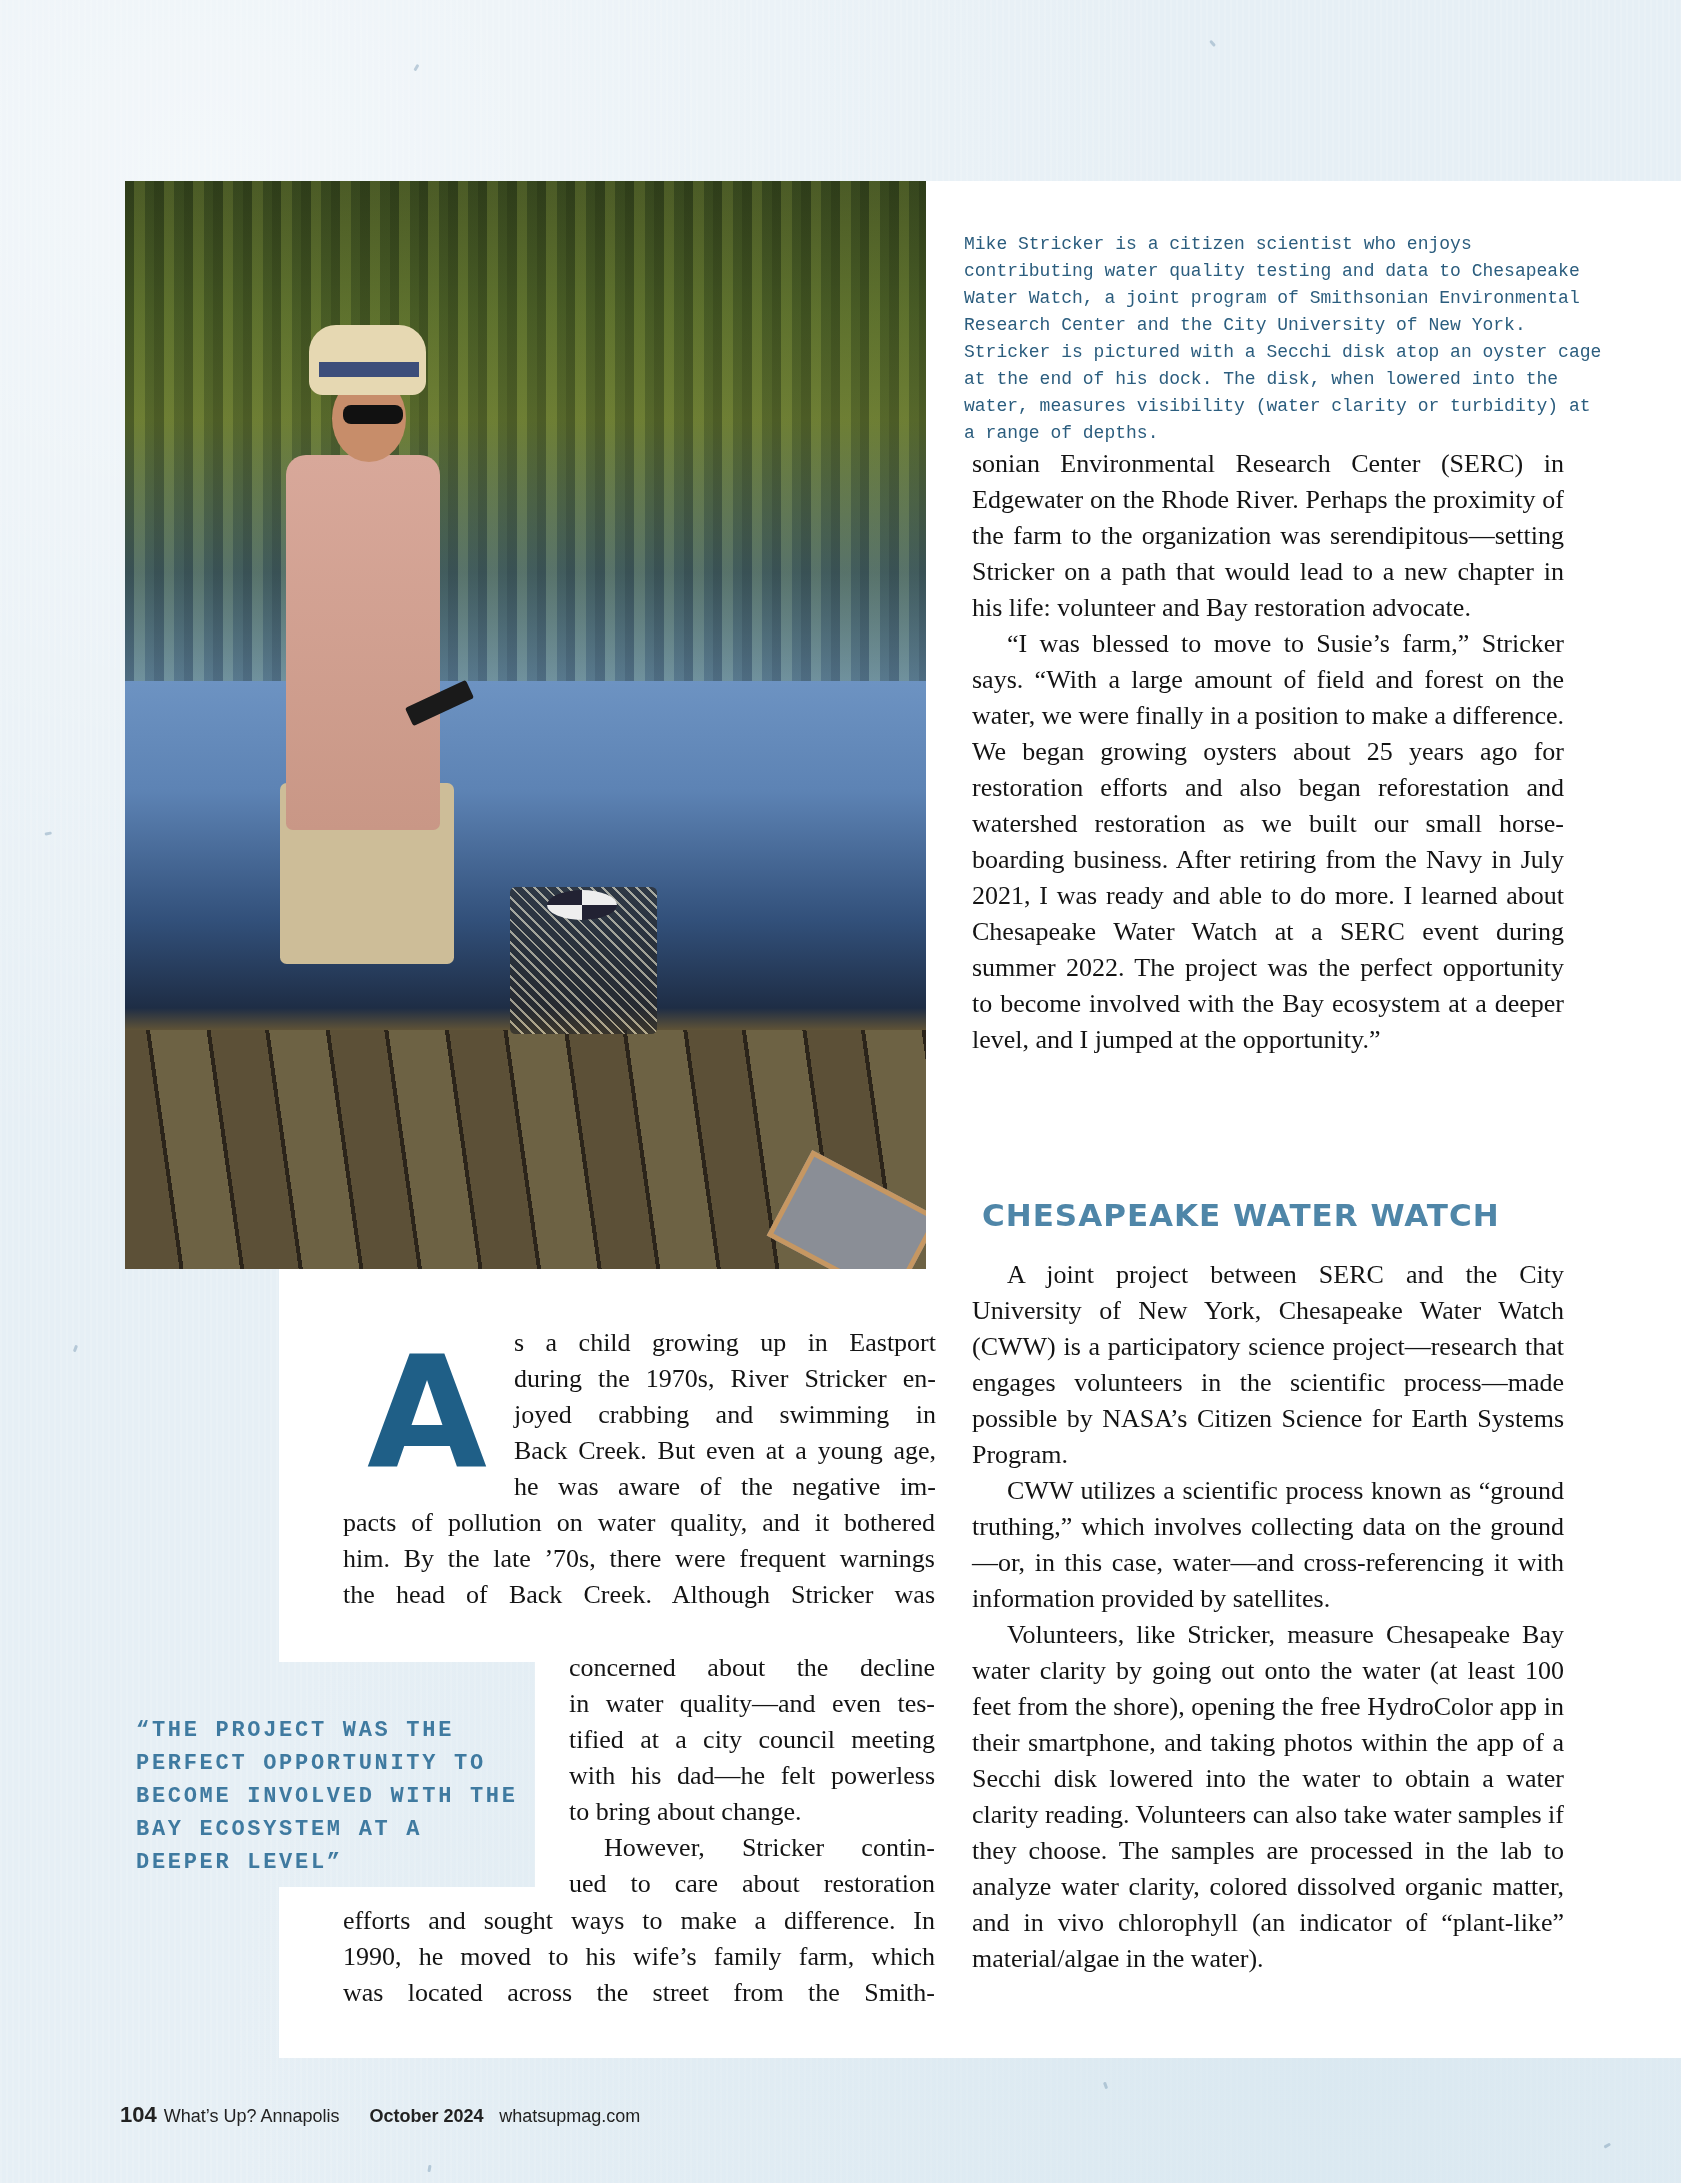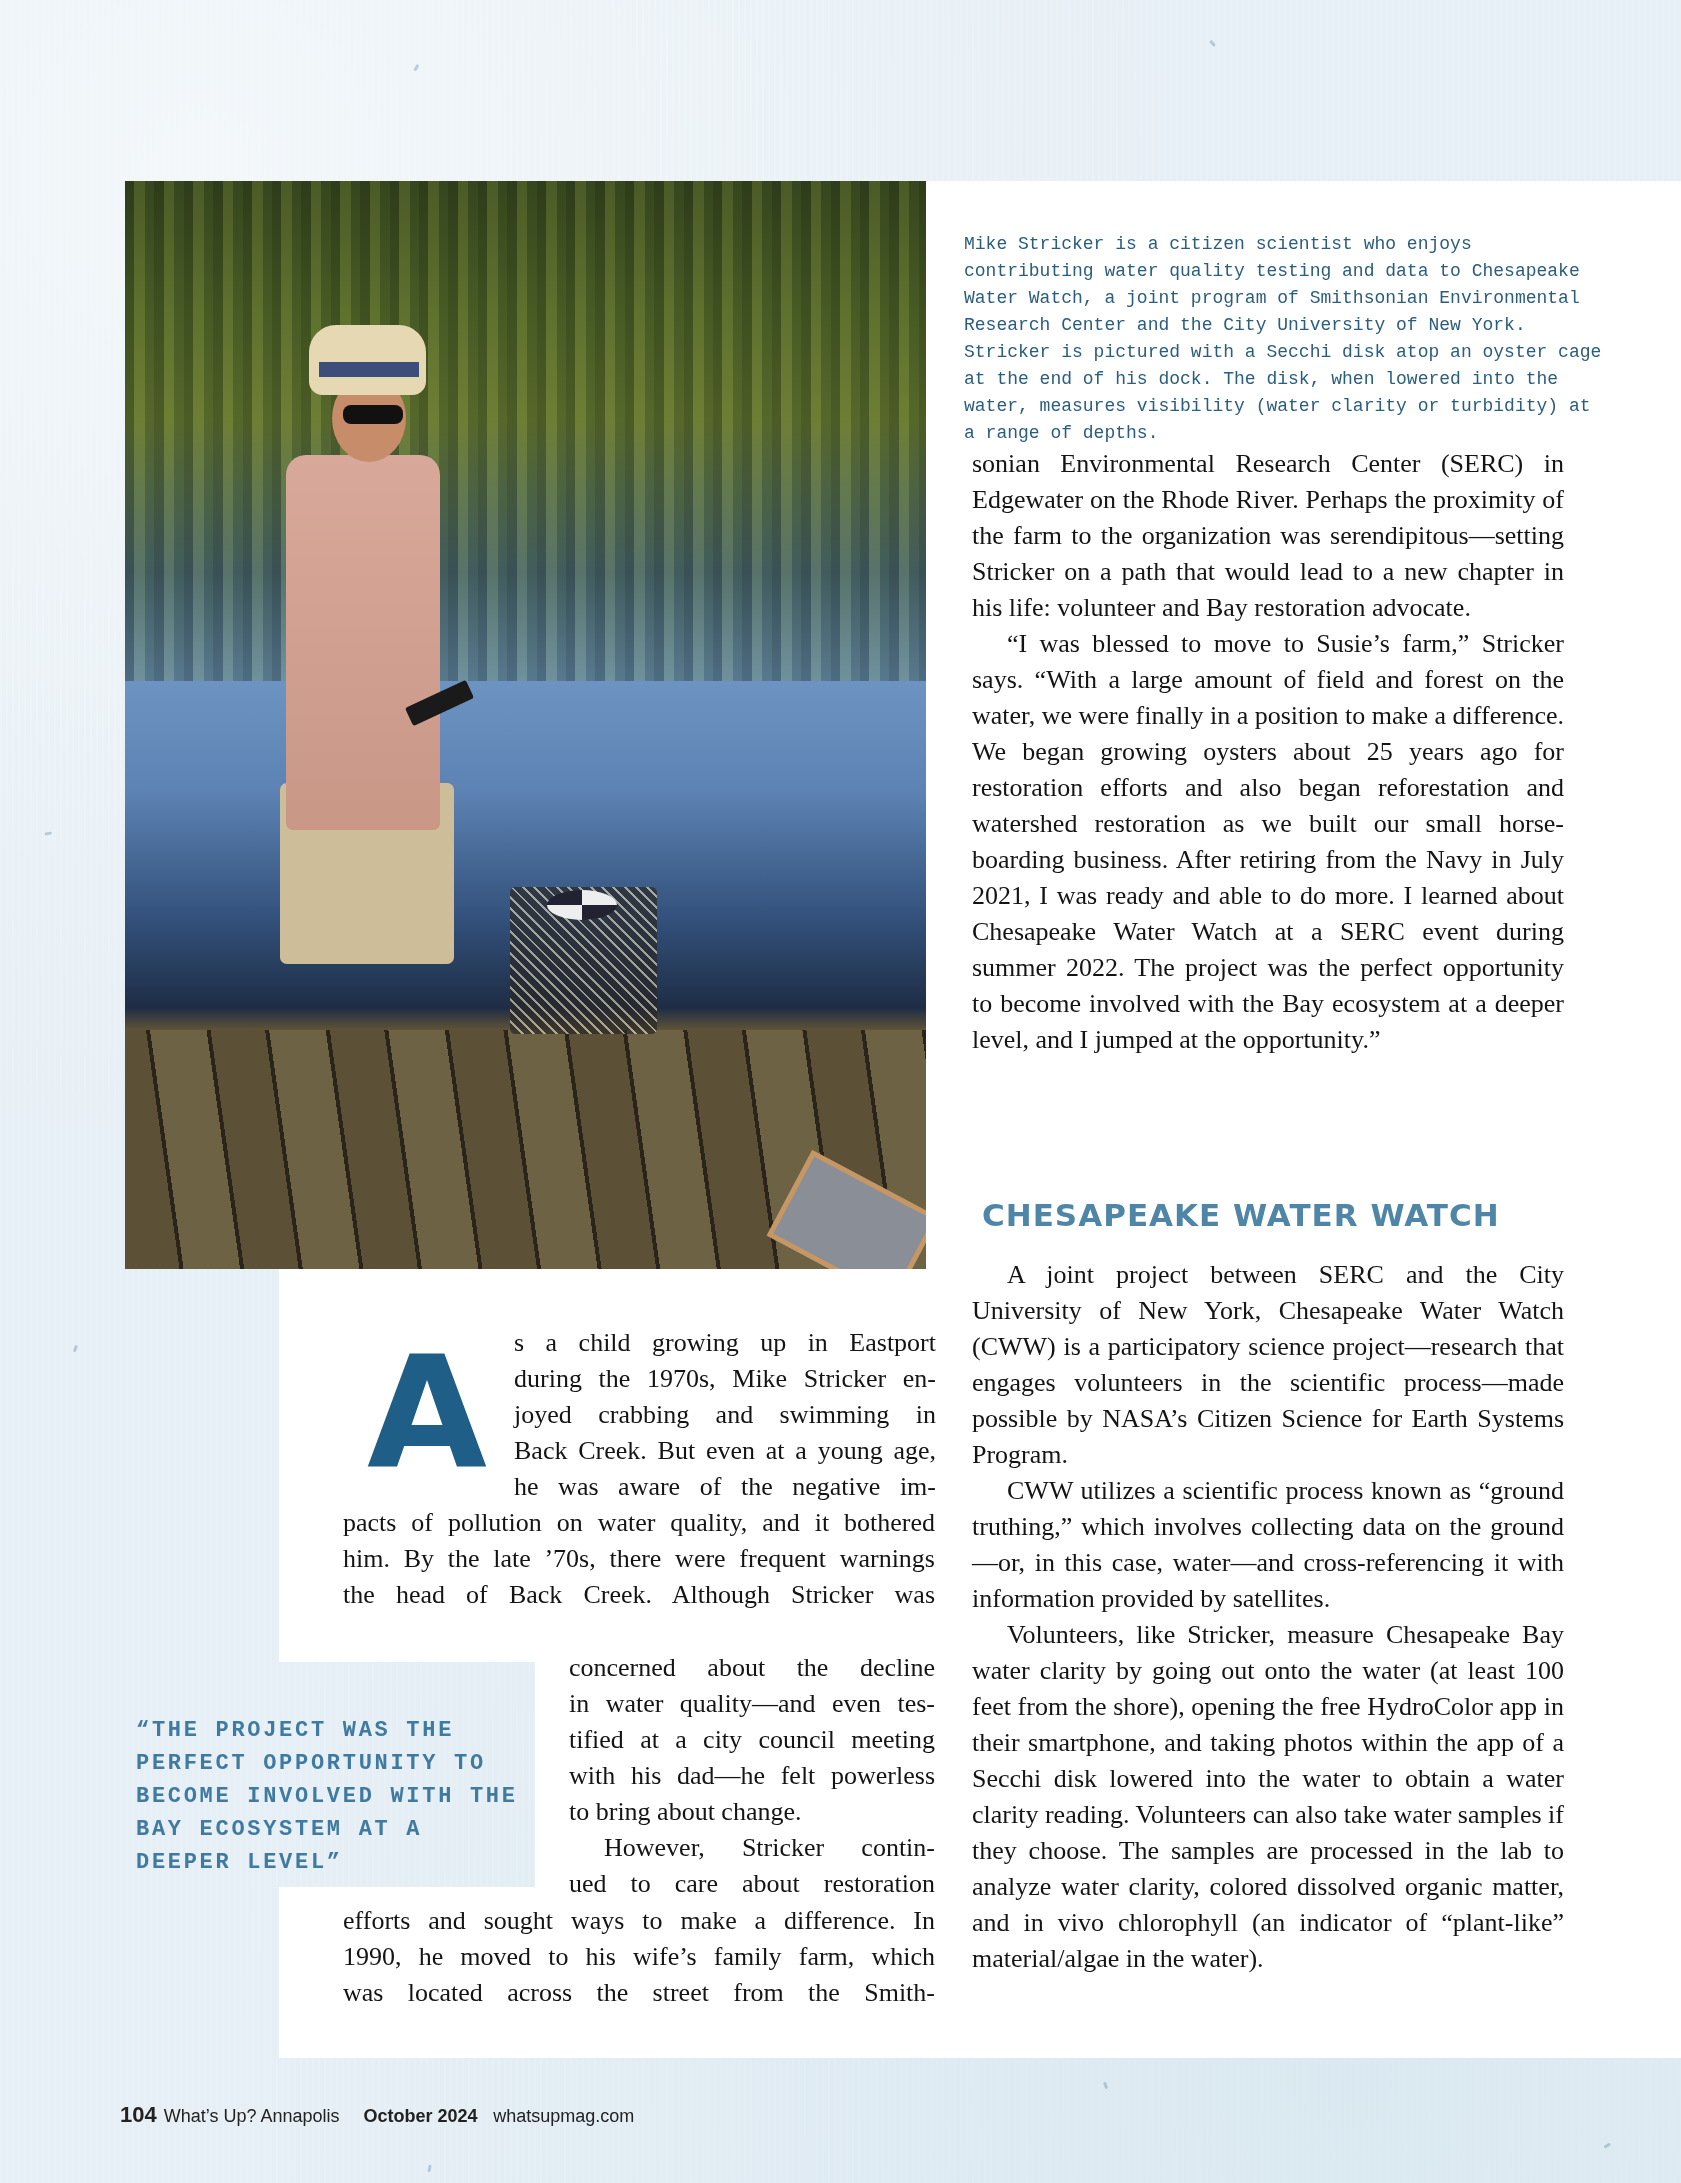--- a/index.html
+++ b/index.html
@@ -74,21 +74,21 @@
     position: absolute; left: 120px; top: 1698px; width: 387px; margin: 16px;
     font-family: Liberation Mono, monospace; font-weight: bold; font-size: 22px; line-height: 33px;
     letter-spacing: 2.7px; color: #3f7aa0;
   }
 
   .footer {
     position: absolute; left: 120px; top: 2102px;
     font-family: "Liberation Sans", sans-serif; font-size: 18px; color: #222; white-space: nowrap;
   }
   .footer .page-num { font-weight: bold; font-size: 22px; margin-right: 2px; text-align: center; }
-  .footer .mag { margin-right: 19px; }
+  .footer .mag { margin-right: 25px; }
   .footer .date { font-weight: bold; margin-right: 10.7px; }
 </style>
 </head>
 <body>
 
 <div class="speck" style="left:415px;top:64px;transform:rotate(30deg)"></div>
 <div class="speck" style="left:1211px;top:40px;transform:rotate(-40deg)"></div>
 <div class="speck" style="left:47px;top:830px;transform:rotate(80deg)"></div>
 <div class="speck" style="left:74px;top:1345px;transform:rotate(20deg)"></div>
 <div class="speck" style="left:1104px;top:2082px;transform:rotate(-20deg)"></div>
@@ -127,21 +127,21 @@
 <div class="col-right body-text" id="right-bottom">
   <p class="para indent">A joint project between SERC and the City University of New York, Chesapeake Water Watch (CWW) is a participatory science project—research that engages volunteers in the scientific process—made possible by NASA’s Citizen Science for Earth Systems Program.</p>
   <p class="para indent">CWW utilizes a scientific process known as “ground truthing,” which involves collecting data on the ground—or, in this case, water—and cross-referencing it with information provided by satellites.</p>
   <p class="para indent">Volunteers, like Stricker, measure Chesapeake Bay water clarity by going out onto the water (at least 100 feet from the shore), opening the free HydroColor app in their smartphone, and taking photos within the app of a Secchi disk lowered into the water to obtain a water clarity reading. Volunteers can also take water samples if they choose. The samples are processed in the lab to analyze water clarity, colored dissolved organic matter, and in vivo chlorophyll (an indicator of “plant-like” material/algae in the water).</p>
 </div>
 
 <div class="dropcap">A</div>
 
 <div class="lead-lines body-text">
   <span class="line">s a child growing up in Eastport</span>
-  <span class="line">during the 1970s, Mike Stricker en-</span>
+  <span class="line">during the 1970s, River Stricker en-</span>
   <span class="line">joyed crabbing and swimming in</span>
   <span class="line">Back Creek. But even at a young age,</span>
   <span class="line">he was aware of the negative im-</span>
 </div>
 
 <div class="full-lines body-text">
   <span class="line">pacts of pollution on water quality, and it bothered</span>
   <span class="line">him. By the late ’70s, there were frequent warnings</span>
   <span class="line">the head of Back Creek. Although Stricker was</span>
 </div>

